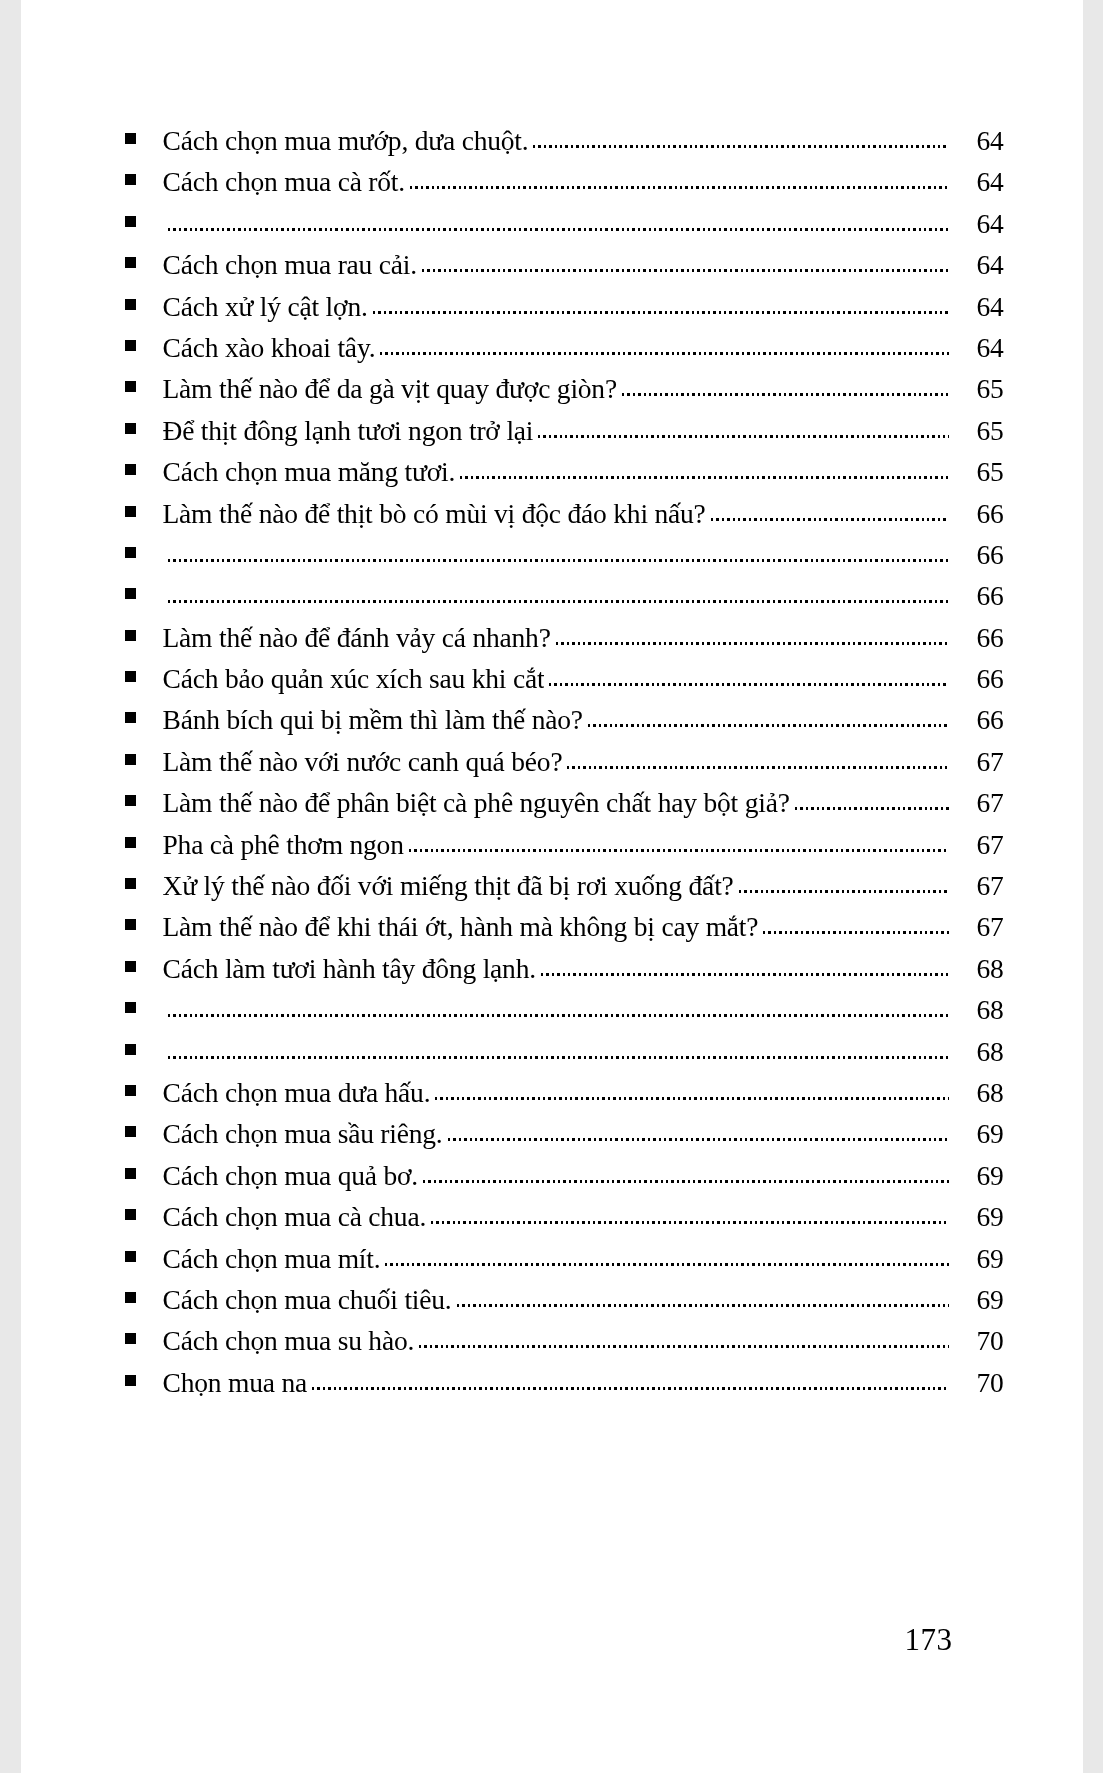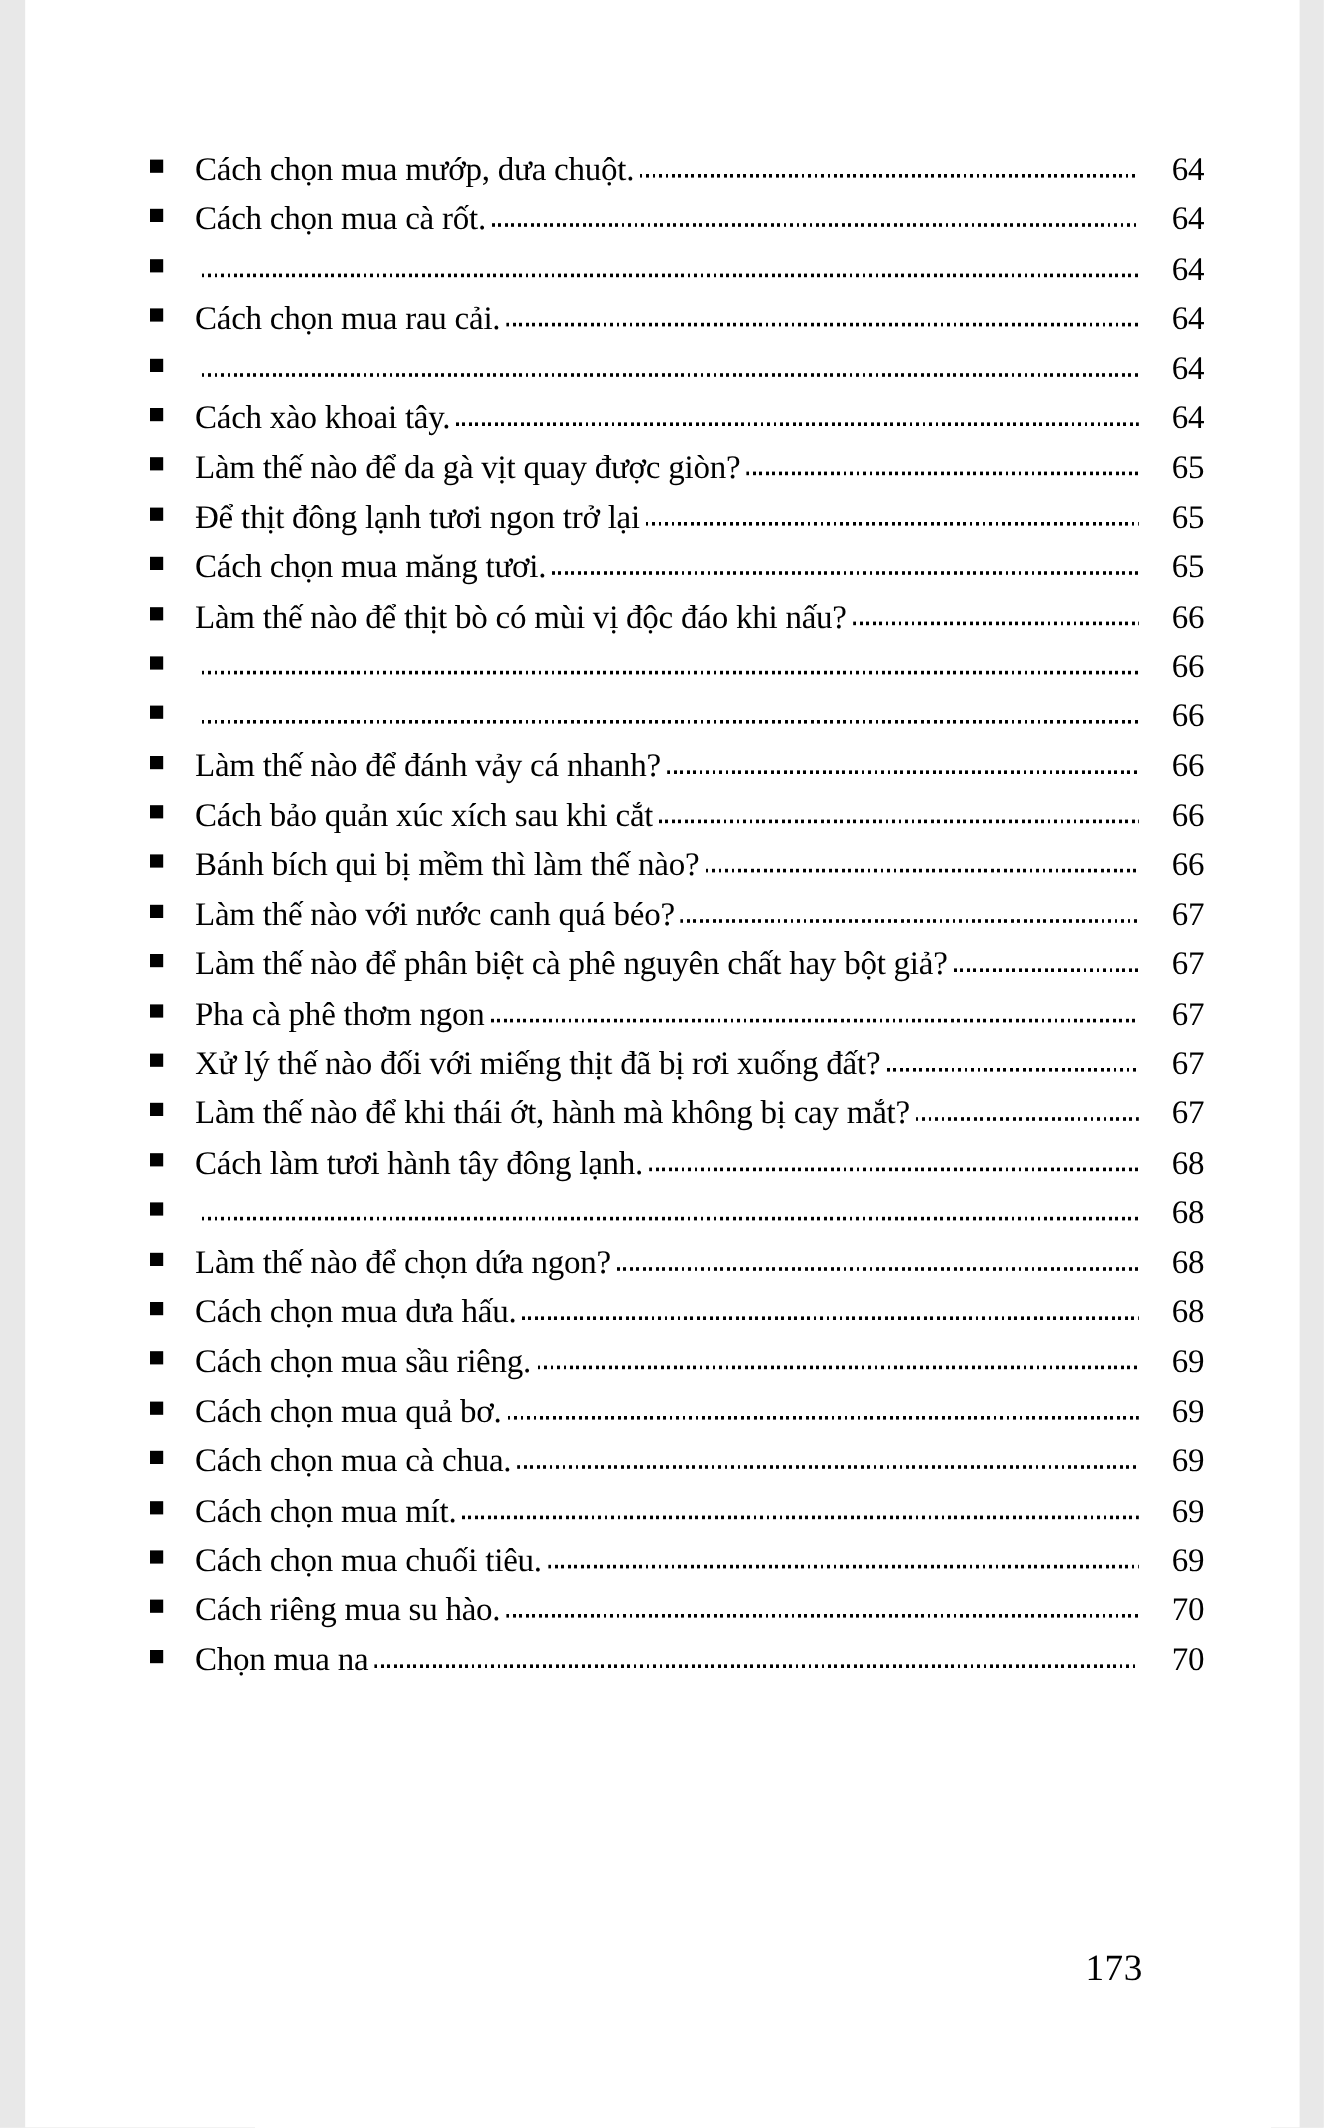--- a/index.html
+++ b/index.html
@@ -97,20 +97,21 @@
 
   <div class="row">
     <span class="bullet"></span>
     <span class="label">Cách chọn mua rau cải.</span>
     <span class="dots"></span>
     <span class="pagenum">64</span>
   </div>
 
   <div class="row">
     <span class="bullet"></span>
+    <span class="label">Cách xử lý cật lợn. </span>
     <span class="dots"></span>
     <span class="pagenum">64</span>
   </div>
 
   <div class="row">
     <span class="bullet"></span>
     <span class="label">Cách xào khoai tây.</span>
     <span class="dots"></span>
     <span class="pagenum">64</span>
   </div>
@@ -219,21 +220,20 @@
   </div>
 
   <div class="row">
     <span class="bullet"></span>
     <span class="dots"></span>
     <span class="pagenum">68</span>
   </div>
 
   <div class="row">
     <span class="bullet"></span>
-    <span class="label">Làm thế nào để chọn dứa ngon?</span>
     <span class="dots"></span>
     <span class="pagenum">68</span>
   </div>
 
   <div class="row">
     <span class="bullet"></span>
     <span class="label">Cách chọn mua dưa hấu.</span>
     <span class="dots"></span>
     <span class="pagenum">68</span>
   </div>
@@ -268,21 +268,21 @@
 
   <div class="row">
     <span class="bullet"></span>
     <span class="label">Cách chọn mua chuối tiêu.</span>
     <span class="dots"></span>
     <span class="pagenum">69</span>
   </div>
 
   <div class="row">
     <span class="bullet"></span>
-    <span class="label">Cách riêng mua su hào. </span>
+    <span class="label">Cách chọn mua su hào. </span>
     <span class="dots"></span>
     <span class="pagenum">70</span>
   </div>
 
   <div class="row">
     <span class="bullet"></span>
     <span class="label">Chọn mua na </span>
     <span class="dots"></span>
     <span class="pagenum">70</span>
   </div>

